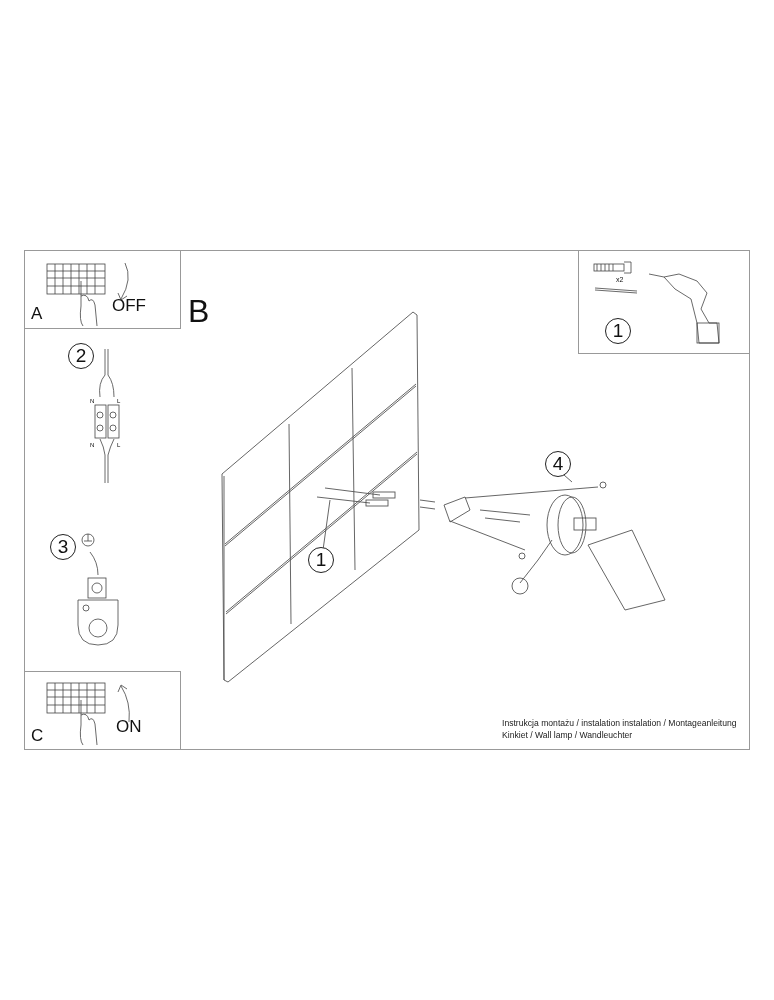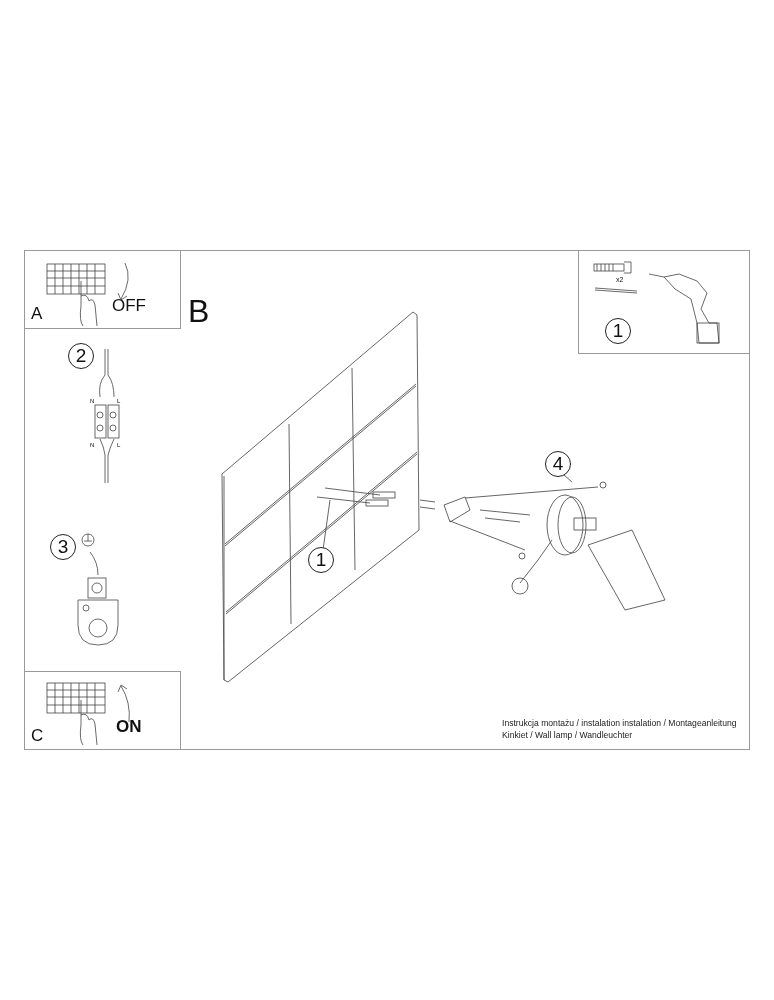--- a/index.html
+++ b/index.html
@@ -91,21 +91,21 @@
         <line x1="46" y1="11" x2="46" y2="41"></line>
         <line x1="54" y1="11" x2="54" y2="41"></line>
         <line x1="62" y1="11" x2="62" y2="41"></line>
         <line x1="70" y1="11" x2="70" y2="41"></line>
       <path d="M56 28 L56 53 Q54 68 58 73 M56 43 Q62 40 64 48 Q68 44 70 52 L72 73"></path>
       <path d="M104 50 Q106 30 96 14"></path>
         <path d="M93 20 L96 13 L102 17"></path>
     </g>
   </svg>
   <span class="lbl" style="left:6px;top:54px;">C</span>
-  <span class="lbl" style="left:91px;top:45px;font-weight:bold;">ON</span>
+  <span class="lbl" style="left:91px;top:45px;">ON</span>
 </div>
 
 <div class="box" style="left:578px;top:250px;width:172px;height:104px;">
   <svg width="172" height="104">
     <g stroke="#444" stroke-width="0.8" fill="none">
       <rect x="15" y="13" width="30" height="7"></rect>
         <path d="M45 11 L52 11 L52 22 L45 22"></path>
       <line x1="18" y1="13" x2="18" y2="20"></line>
         <line x1="22" y1="13" x2="22" y2="20"></line>
         <line x1="26" y1="13" x2="26" y2="20"></line>

